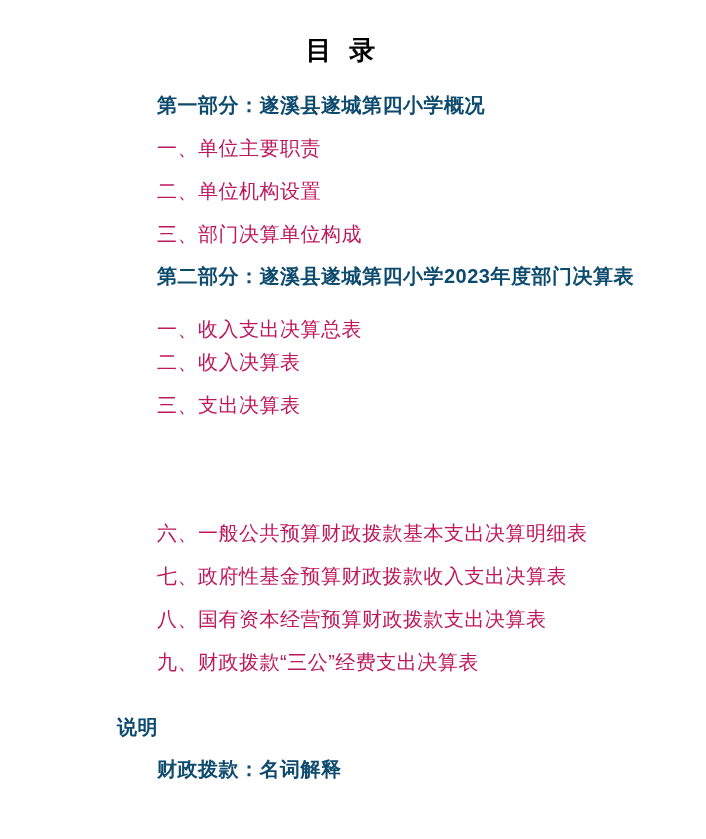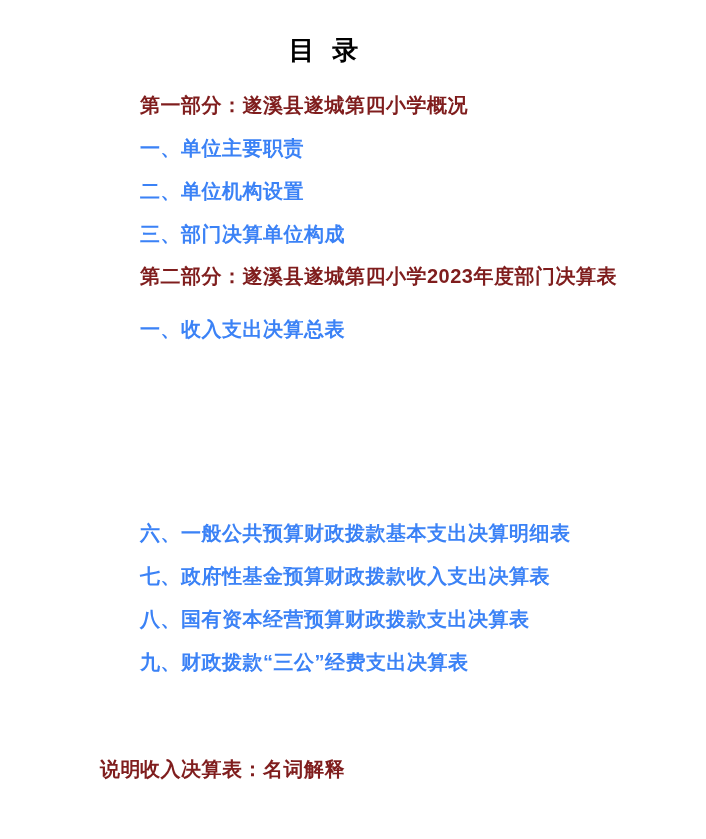--- a/index.html
+++ b/index.html
@@ -7,20 +7,21 @@
     padding: 0;
     background: #ffffff;
   }
   .page {
     position: relative;
     width: 648px;
     height: 839px;
     background: #ffffff;
     overflow: hidden;
     font-family: "Liberation Sans", sans-serif;
+    margin-left: 17px;
   }
   .doc-title {
     position: absolute;
     left: 0;
     right: 0;
     top: 33px;
     text-align: center;
     font-size: 26px;
     font-weight: 700;
     color: #000000;
@@ -28,27 +29,27 @@
     letter-spacing: 1px;
   }
   .line {
     position: absolute;
     left: 140px;
     font-size: 20px;
     line-height: 25px;
     white-space: nowrap;
   }
   .item-line {
-    font-weight: 700;
-    color: #3b82f6;
+    font-weight: 400;
+    color: #be185d;
     letter-spacing: 0.5px;
   }
   .heading-line {
     font-weight: 700;
-    color: #7f1d1d;
+    color: #0c4a6e;
     letter-spacing: 0.5px;
   }
   .continuation {
     left: 100px;
   }
 </style>
 </head>
 <body>
 
 <div class="page">
@@ -57,22 +58,24 @@
 
   <div class="line heading-line" style="top:93px">第一部分：遂溪县遂城第四小学概况</div>
 
   <div class="line item-line" style="top:136px">一、单位主要职责</div>
   <div class="line item-line" style="top:179px">二、单位机构设置</div>
   <div class="line item-line" style="top:222px">三、部门决算单位构成</div>
 
   <div class="line heading-line" style="top:264px">第二部分：遂溪县遂城第四小学2023年度部门决算表</div>
 
   <div class="line item-line" style="top:317px">一、收入支出决算总表</div>
+  <div class="line item-line" style="top:350px">二、收入决算表</div>
+  <div class="line item-line" style="top:393px">三、支出决算表</div>
   <div class="line item-line" style="top:521px">六、一般公共预算财政拨款基本支出决算明细表</div>
   <div class="line item-line" style="top:564px">七、政府性基金预算财政拨款收入支出决算表</div>
   <div class="line item-line" style="top:607px">八、国有资本经营预算财政拨款支出决算表</div>
   <div class="line item-line" style="top:650px">九、财政拨款“三公”经费支出决算表</div>
 
-  <div class="line heading-line continuation" style="top:757px">说明</div>
+  <div class="line heading-line continuation" style="top:715px">说明</div>
 
-  <div class="line heading-line" style="top:757px">收入决算表：名词解释</div>
+  <div class="line heading-line" style="top:757px">财政拨款：名词解释</div>
 
 </div>
 
 </body></html>

